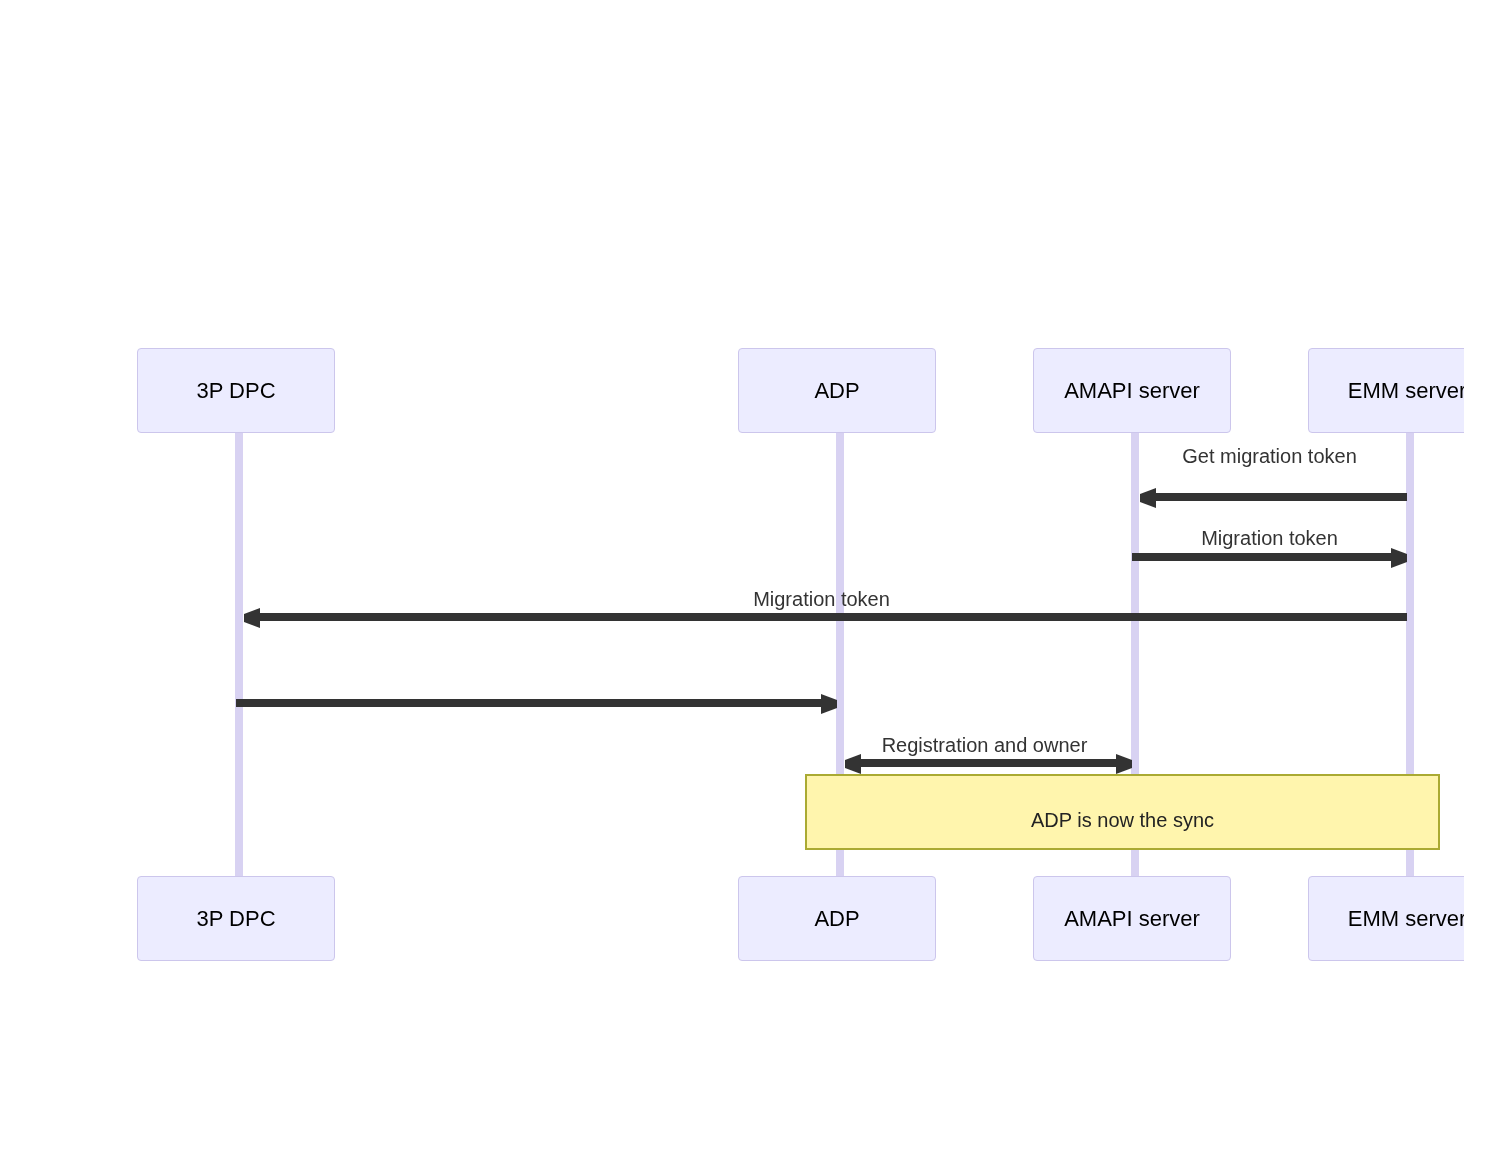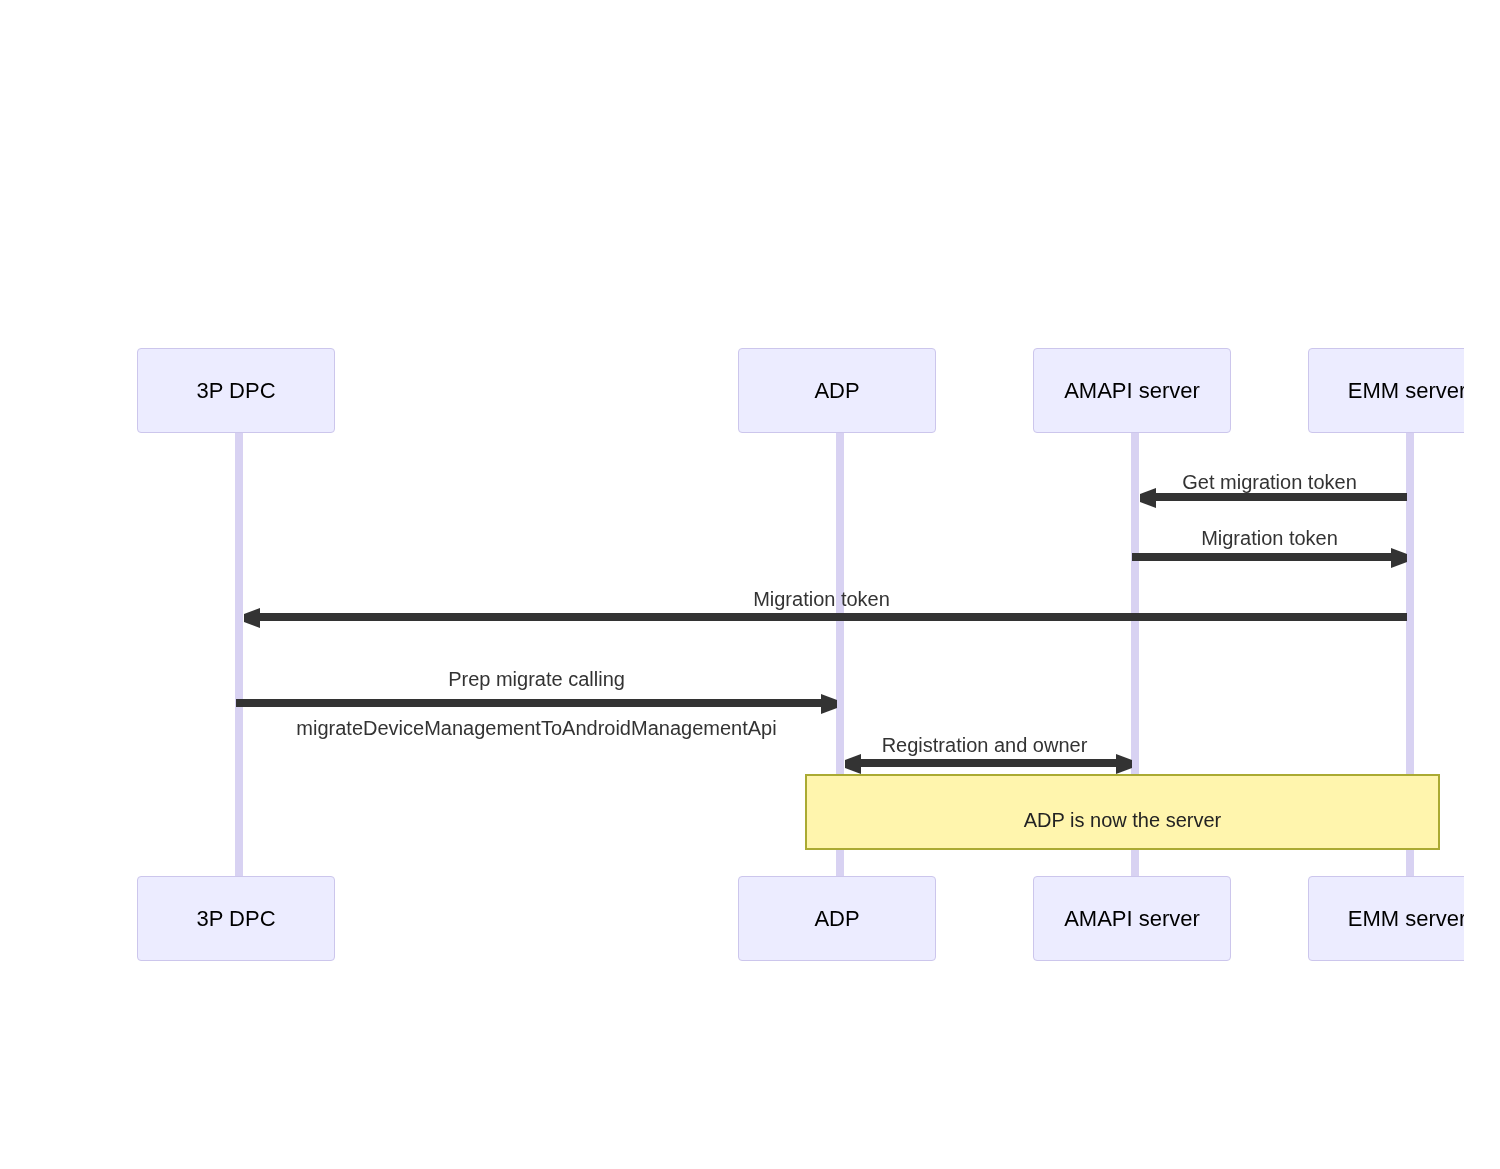--- a/index.html
+++ b/index.html
@@ -105,46 +105,42 @@
   <div class="actor" style="left:666px;top:276px">
     <span>ADP</span>
   </div>
   <div class="actor" style="left:961px;top:276px">
     <span>AMAPI server</span>
   </div>
   <div class="actor" style="left:1236px;top:276px">
     <span>EMM server</span>
   </div>
 
-  <div class="msg-label" style="left:1060px;top:394px;width:275px">Get migration token</div>
+  <div class="msg-label" style="left:1060px;top:368px;width:275px">Get migration token</div>
   <div class="msg-line" style="left:1074px;top:421px;width:261px"></div>
   <div class="arrow-left" style="left:1060px;top:416px"></div>
 
   <div class="msg-label" style="left:1060px;top:450px;width:275px">Migration token</div>
   <div class="msg-line" style="left:1060px;top:481px;width:261px"></div>
   <div class="arrow-right" style="left:1319px;top:476px"></div>
 
   <div class="msg-label" style="left:164px;top:511px;width:1171px">Migration token</div>
   <div class="msg-line" style="left:178px;top:541px;width:1157px"></div>
   <div class="arrow-left" style="left:164px;top:536px"></div>
 
-  <div class="msg-label wrap" style="left:164px;top:571px;width:601px">
-    <div>Prep migrate calling</div>
-    <div>migrateDeviceManagementToAndroidManagementApi</div>
-  </div>
   <div class="msg-line" style="left:164px;top:627px;width:587px"></div>
   <div class="arrow-right" style="left:749px;top:622px"></div>
 
   <div class="msg-label" style="left:765px;top:657px;width:295px">Registration and owner</div>
   <div class="msg-line" style="left:779px;top:687px;width:266px"></div>
   <div class="arrow-left" style="left:765px;top:682px"></div>
   <div class="arrow-right" style="left:1044px;top:682px"></div>
 
   <div class="note">
-    <div>ADP is now the server</div>
+    <div>ADP is now the sync</div>
   </div>
 
   <div class="actor" style="left:65px;top:804px">
     <span>3P DPC</span>
   </div>
   <div class="actor" style="left:666px;top:804px">
     <span>ADP</span>
   </div>
   <div class="actor" style="left:961px;top:804px">
     <span>AMAPI server</span>

